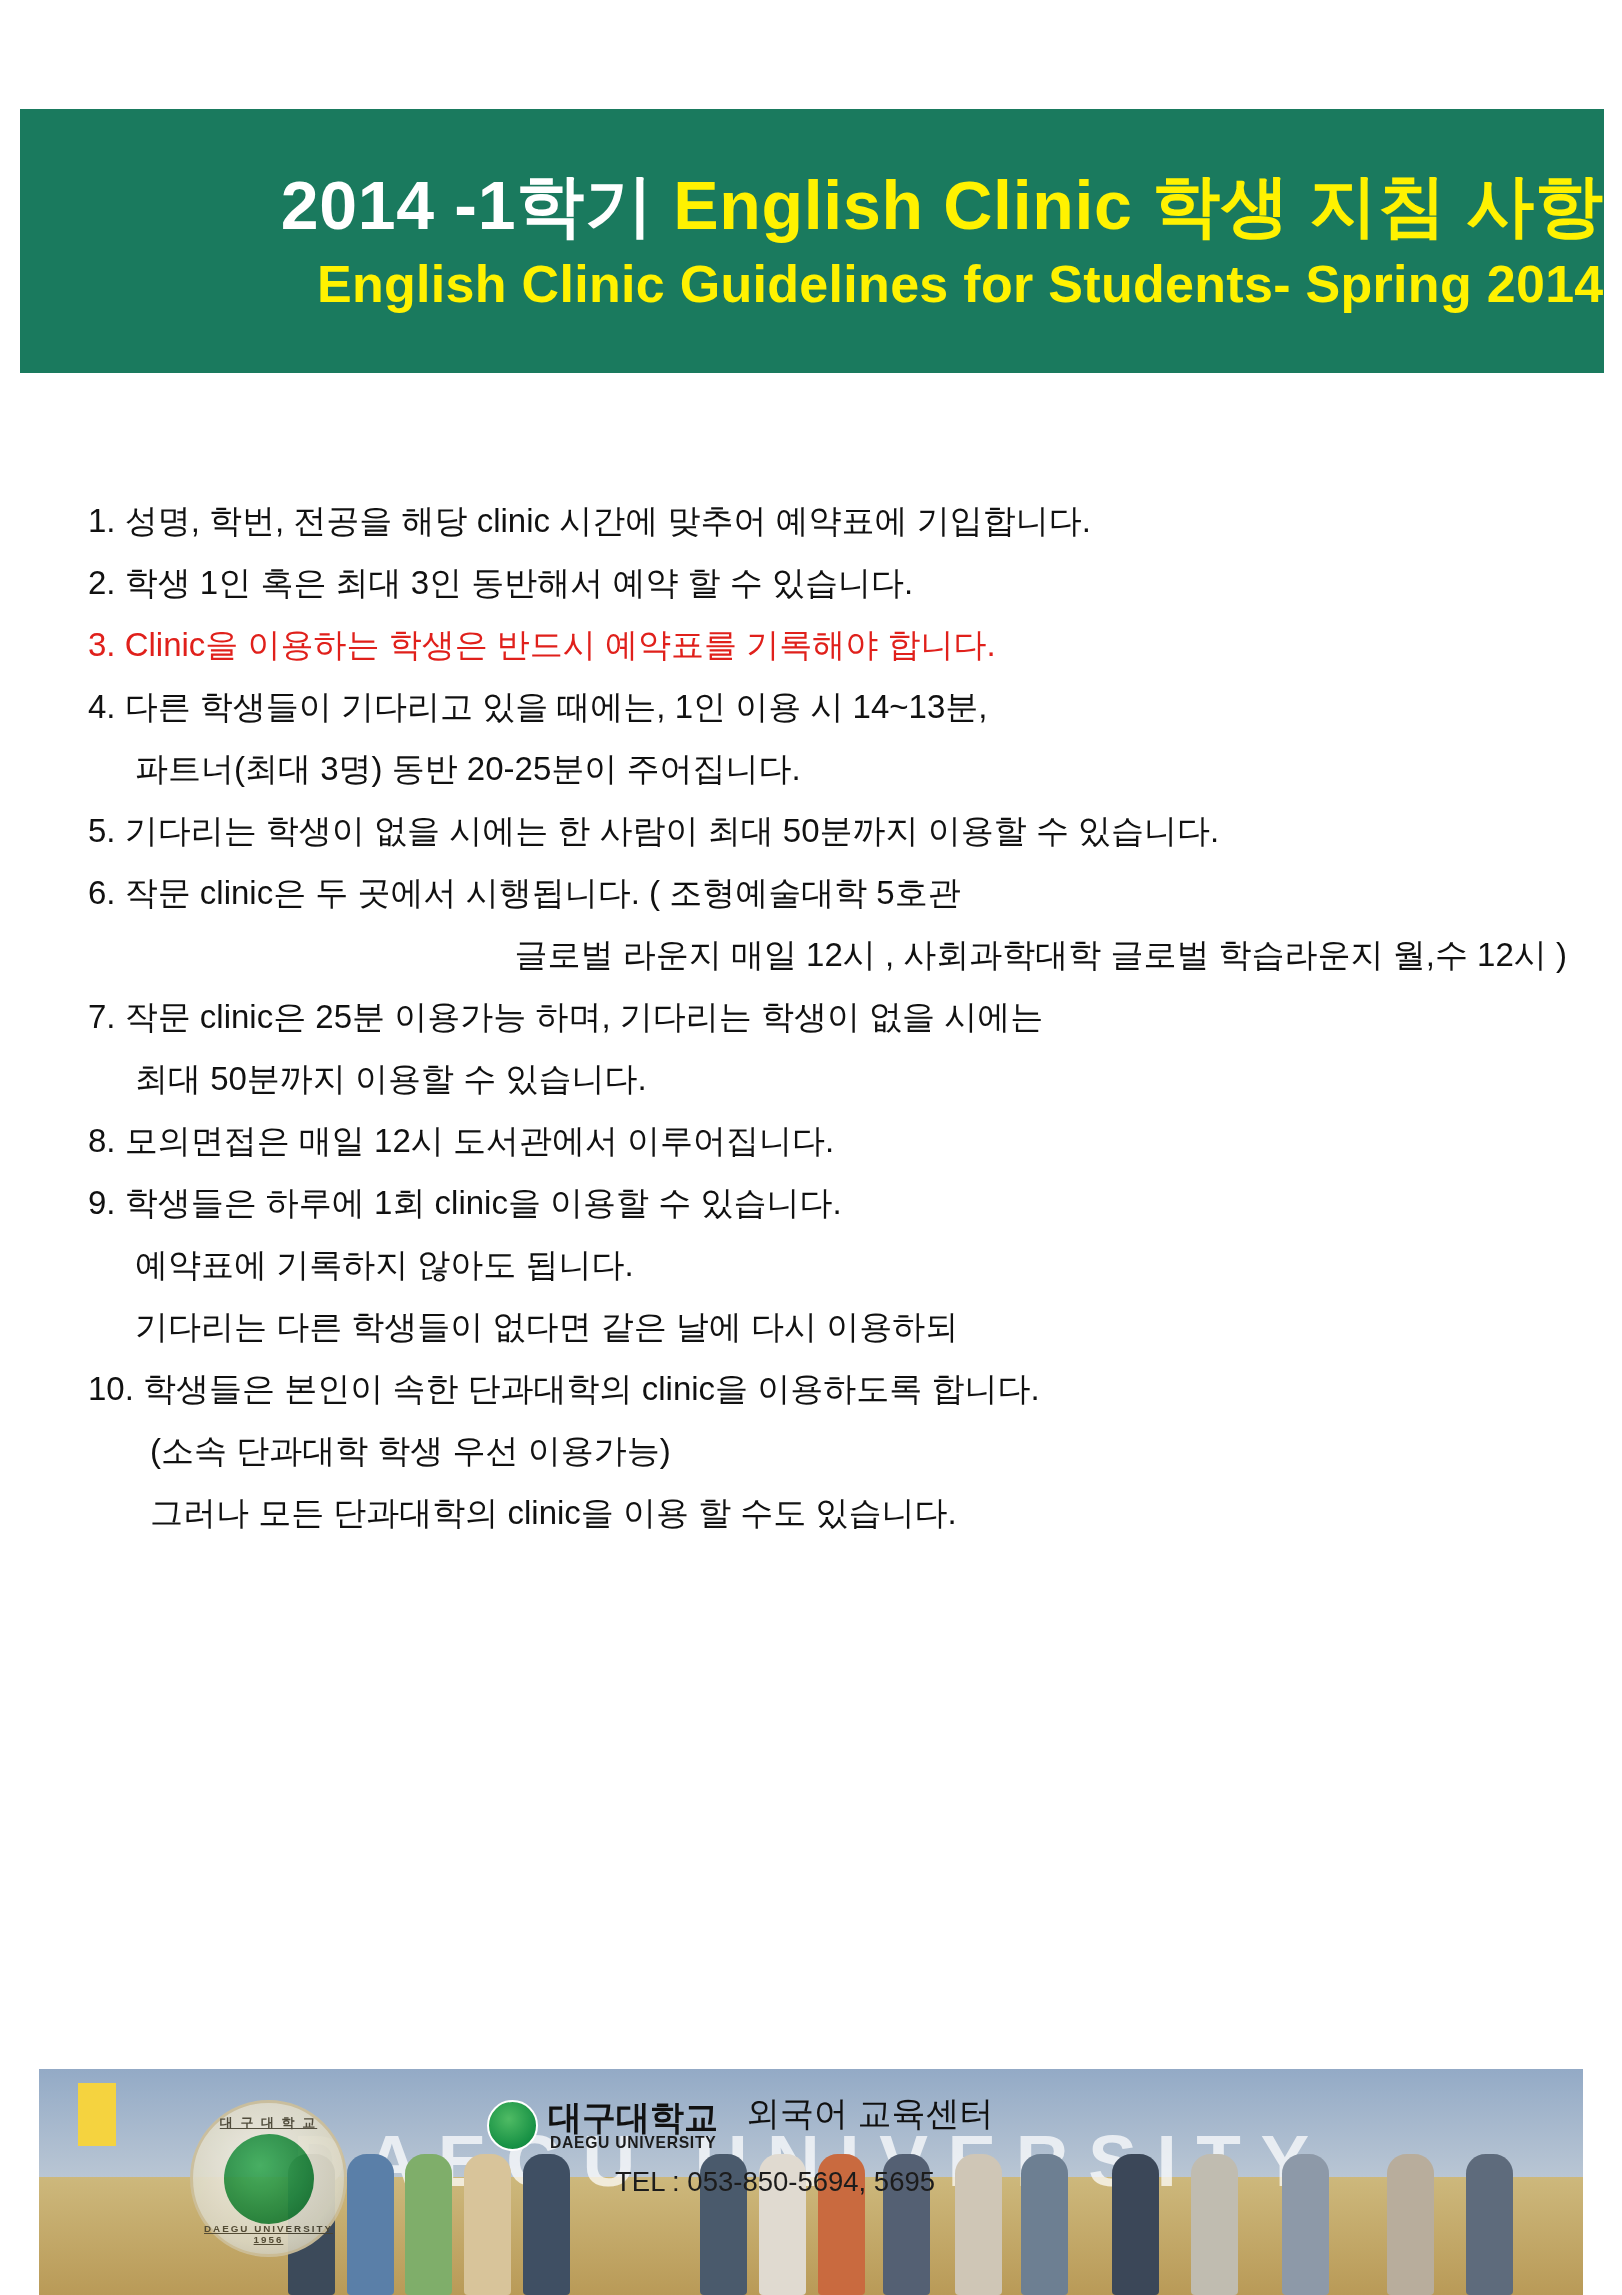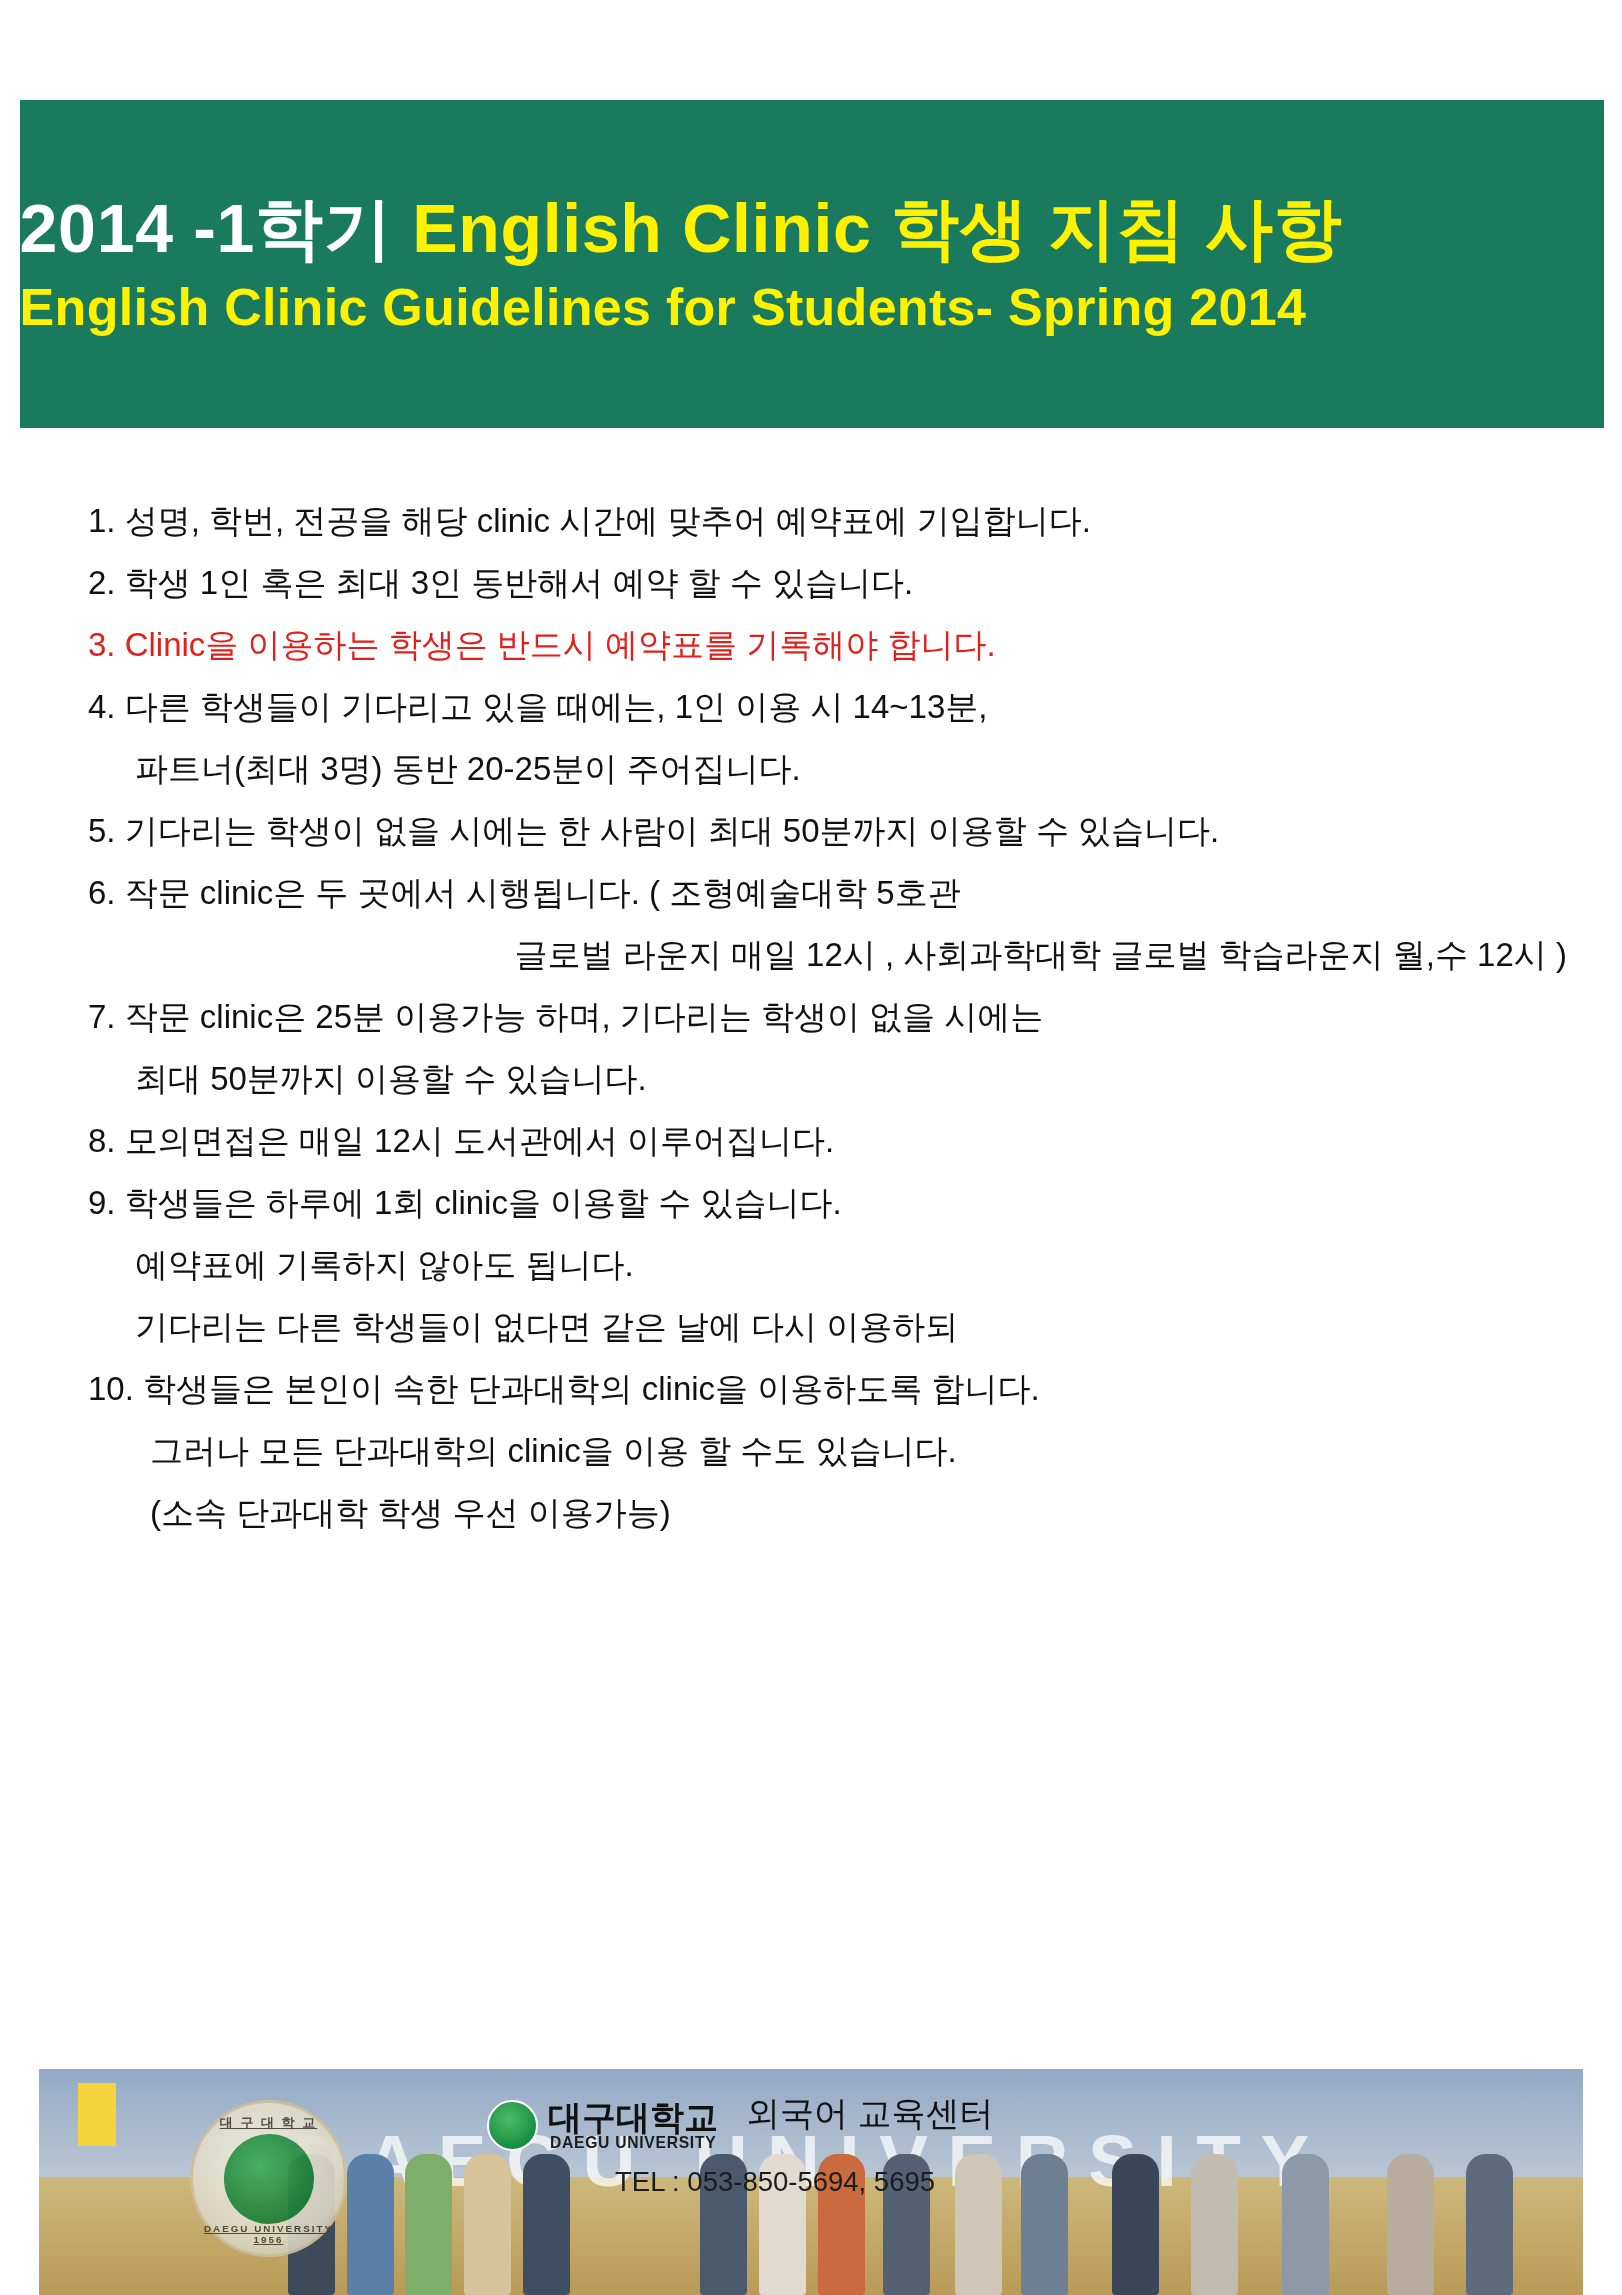--- a/index.html
+++ b/index.html
@@ -12,27 +12,27 @@
     height: 2295px;
     font-family: "Liberation Sans", sans-serif;
     position: relative;
     overflow: hidden;
   }
 
   
   .header-banner {
     position: absolute;
     left: 19.6px;
-    top: 100px;
+    top: 109px;
     width: 1584px;
-    height: 328px;
+    height: 264px;
     background: #1a7a5e;
     display: flex;
     flex-direction: column;
-    align-items: flex-start;
+    align-items: flex-end;
     justify-content: center;
   }
   .title-line-1 {
     font-size: 68px;
     font-weight: bold;
     letter-spacing: 0.7px;
     white-space: nowrap;
     line-height: 1.15;
     color: #ffffff;
   }
@@ -223,22 +223,22 @@
   <div class="line">5. 기다리는 학생이 없을 시에는 한 사람이 최대 50분까지 이용할 수 있습니다.</div>
   <div class="line">6. 작문 clinic은 두 곳에서 시행됩니다. ( 조형예술대학 5호관</div>
   <div class="line indent-1 bold">글로벌 라운지 매일 12시 , 사회과학대학 글로벌 학습라운지 월,수 12시 )</div>
   <div class="line">7. 작문 clinic은 25분 이용가능 하며, 기다리는 학생이 없을 시에는</div>
   <div class="line indent-1">최대 50분까지 이용할 수 있습니다.</div>
   <div class="line">8. 모의면접은 매일 12시 도서관에서 이루어집니다.</div>
   <div class="line">9. 학생들은 하루에 1회 clinic을 이용할 수 있습니다.</div>
   <div class="line indent-1">예약표에 기록하지 않아도 됩니다.</div>
   <div class="line indent-1">기다리는 다른 학생들이 없다면 같은 날에 다시 이용하되</div>
   <div class="line">10. 학생들은 본인이 속한 단과대학의 clinic을 이용하도록 합니다.</div>
+  <div class="line indent-2">(소속 단과대학 학생 우선 이용가능)</div>
   <div class="line indent-2">그러나 모든 단과대학의 clinic을 이용 할 수도 있습니다.</div>
-  <div class="line indent-2">(소속 단과대학 학생 우선 이용가능)</div>
 </div>
 
 <div class="footer">
   <div class="footer-photo">
     <div class="photo-sky"></div>
     <div class="photo-field"></div>
     <div class="photo-letters">DAEGU UNIVERSITY</div>
     <div class="people">
       <div class="person" style="left:249px;  background:#3c4a5a;"></div>
       <div class="person" style="left:308px;  background:#5a7fa8;"></div>

